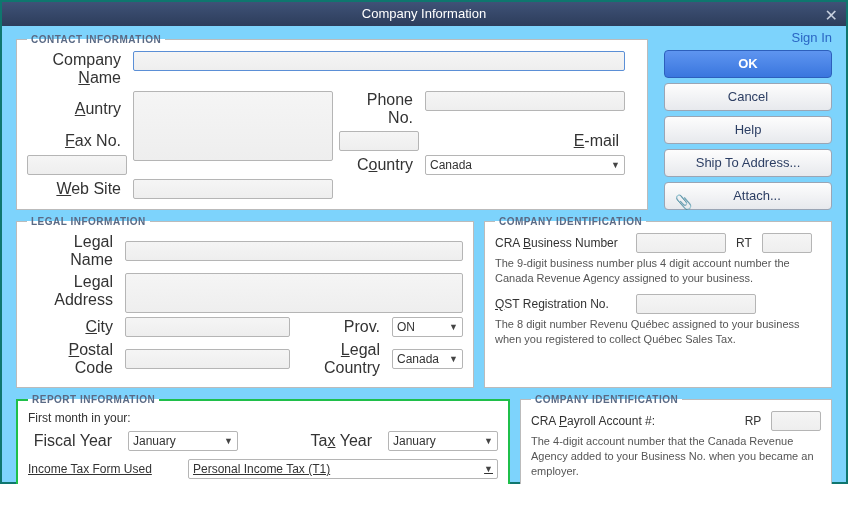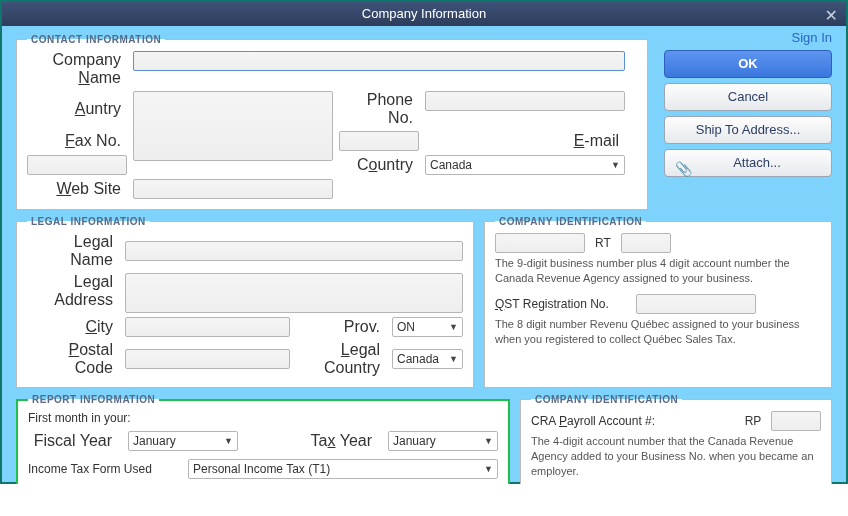--- a/index.html
+++ b/index.html
@@ -50,20 +50,21 @@
     font-size: 10px;
     color: #5a6a85;
     letter-spacing: 0.5px;
     padding: 0 4px;
     font-weight: bold;
   }
   .row {
     display: flex;
     align-items: center;
     margin-bottom: 20px;
+    text-decoration: underline;
   }
   .lbl {
     text-align: right;
     padding-right: 6px;
     font-size: 16px;
   }
   .u { text-decoration: underline; }
   input[type="text"], .dropdown, textarea {
     border: 1px solid #b5b5b5;
     background: linear-gradient(#f5f5f5,#eeeeee);
@@ -206,20 +207,21 @@
     <span>Company Information</span>
     <span class="close">✕</span>
   </div>
 
   <div class="content">
 
     <div class="right-panel">
       <div class="signin">Sign In</div>
       <div class="btn btn-primary">OK</div>
       <div class="btn">Cancel</div>
+      <div class="btn">Help</div>
       <div class="btn">Ship To Address...</div>
       <div class="btn btn-attach">
         <span class="clip">📎</span>
         <span>Attach...</span>
       </div>
     </div>
 
     <fieldset class="contact-fs">
       <legend>CONTACT INFORMATION</legend>
       <div class="contact-rows">
@@ -271,20 +273,21 @@
           <div class="dropdown">
             <span>Canada</span>
             <span class="dd-caret">▼</span>
           </div>
         </div>
       </fieldset>
 
       <fieldset class="comp-ident">
         <legend>COMPANY IDENTIFICATION</legend>
         <div class="ident-row">
+          <div class="lbl-left"><span>CRA </span><span class="u">B</span><span>usiness Number</span></div>
           <input type="text" style="width: 90px;" value="">
           <div class="suffix">RT</div>
           <input type="text" class="small-input" style="width: 50px;" value="">
         </div>
         <div class="infotext">The 9-digit business number plus 4 digit account number the Canada Revenue Agency assigned to your business.</div>
 
         <div class="ident-row">
           <div class="lbl-left"><span></span><span class="u">Q</span><span>ST Registration No.</span></div>
           <input type="text" style="width: 120px;" value="">
         </div>

